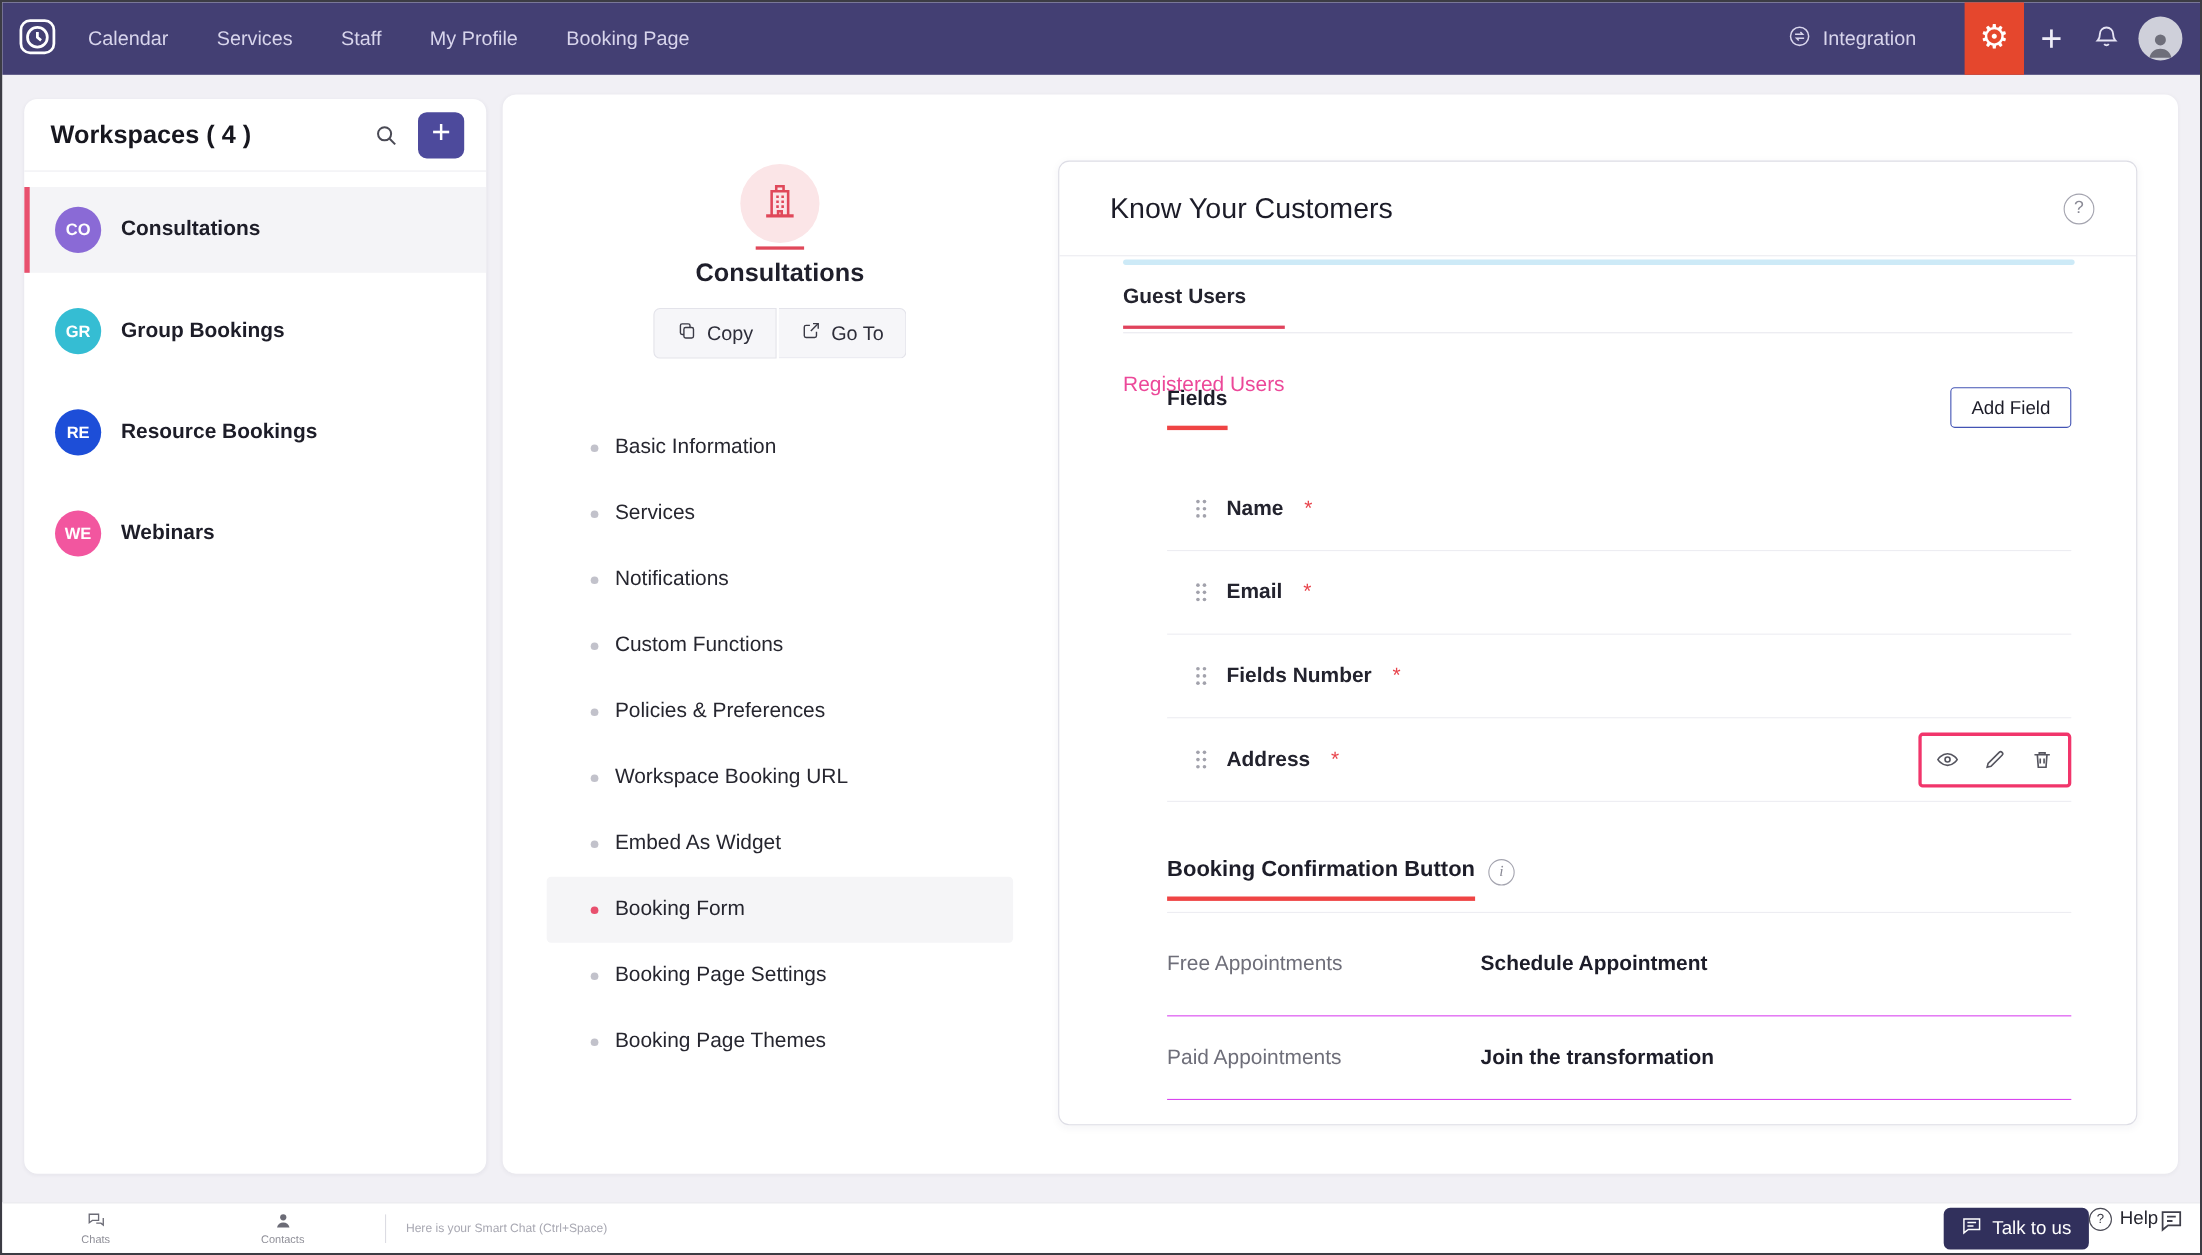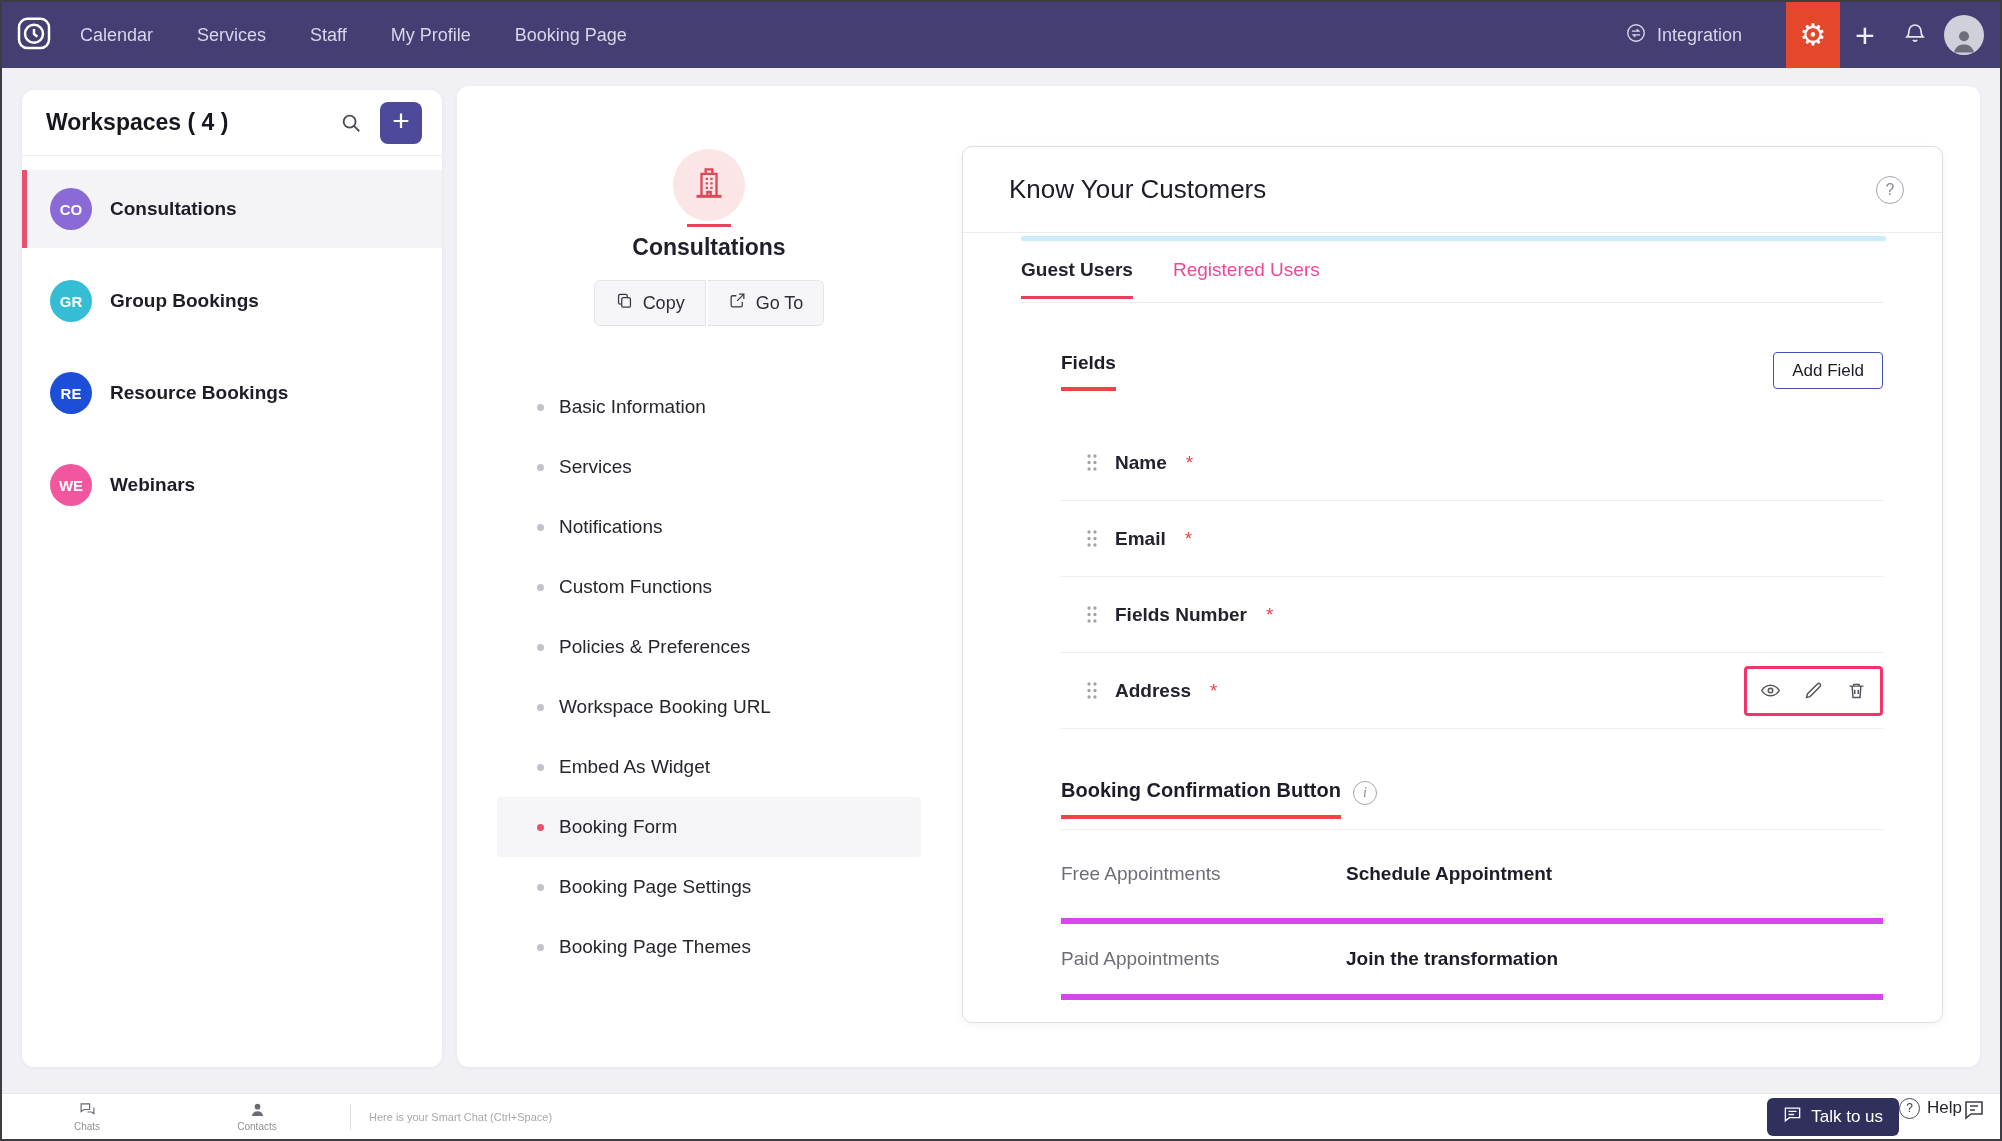--- a/index.html
+++ b/index.html
@@ -62,42 +62,42 @@
   .menu-item.active { background:#f5f5f7; }
   .menu-item.active .dot { background:#e8506e; }
 
   
   .kyc { position:absolute; left:505px; top:60px; width:981px; height:877px; background:#fff; border:1px solid #dddde5; border-radius:10px; box-shadow:0 2px 8px rgba(40,40,70,.05); }
   .kyc-head { height:86px; display:flex; align-items:center; padding:0 38px 0 46px; border-bottom:1px solid #ebebf1; }
   .kyc-title { font-size:26px; font-weight:500; color:#1c1c28; }
   .qmark { margin-left:auto; width:28px; height:28px; border:1.5px solid #a4a4af; border-radius:50%; display:flex; align-items:center; justify-content:center; cursor:pointer; }
   .qmark::before { content:"?"; color:#8a8a95; font-size:16px; }
   .scrollbar-hl { position:absolute; left:58px; top:89px; width:865px; height:5px; background:#cdeaf7; border-radius:3px; }
-  .kyc-tabs { position:absolute; left:58px; top:112px; display:flex; gap:40px; }
+  .kyc-tabs { position:absolute; left:58px; top:112px; display:flex; gap:40px;flex-direction:column; }
   .tab { font-size:19px; color:#ec4899; padding-bottom:15px; cursor:pointer; }
   .tab.active { color:#23232e; font-weight:600; border-bottom:3px solid #e0435c; }
   .tabs-line { position:absolute; left:58px; right:58px; top:155px; height:1px; background:#e9e9ef; }
   .fields-head { position:absolute; left:98px; right:59px; top:205px; display:flex; align-items:flex-start; }
   .section-title { display:inline-block; font-size:19px; font-weight:600; color:#1d1d29; padding-bottom:13px; border-bottom:4px solid #ef4444; }
   .add-field { margin-left:auto; height:37px; padding:0 18px; background:#fff; border:1px solid #4354b4; border-radius:4px; font-size:17px; color:#1c1c28; cursor:pointer; font-family:inherit; }
   .field-rows { position:absolute; left:98px; right:59px; top:278px; }
   .field-row { position:relative; height:76px; display:flex; align-items:center; border-bottom:1px solid #ededf2; padding-left:25px; gap:17px; }
   .drag { display:flex; cursor:grab; }
   .drag svg { width:12px; height:19px; }
   .field-label { font-size:19px; font-weight:600; color:#23232e; }
   .req { color:#e8434b; font-size:19px; margin-left:2px; }
   .addr-actions { position:absolute; right:0; top:50%; transform:translateY(-50%); height:50px; padding:0 13px; display:flex; align-items:center; gap:22px; border:3px solid #f1356b; border-radius:4px; background:#fff; }
   .addr-actions .a-icn { display:flex; cursor:pointer; }
   .addr-actions svg { width:21px; height:21px; }
   .confirm-head { position:absolute; left:98px; right:59px; top:632px; height:51px; display:flex; align-items:flex-start; gap:12px; border-bottom:1px solid #ededf2; }
   .confirm-title { font-size:20px; }
   .info { width:24px; height:24px; border:1.5px solid #a4a4af; border-radius:50%; display:flex; align-items:center; justify-content:center; margin-top:2px; cursor:pointer; }
   .info::before { content:"i"; font-size:14px; color:#8a8a95; font-family:"Liberation Serif", serif; font-style:italic; }
   .confirm-rows { position:absolute; left:98px; right:59px; top:683px; }
-  .confirm-row { height:94px; display:flex; align-items:center; border-bottom:6px solid #d946ef; }
+  .confirm-row { height:94px; display:flex; align-items:center; border-bottom:1px solid #d946ef; }
   .confirm-row:last-child { height:76px; }
   .confirm-label { width:285px; font-size:19px; color:#6e6e79; }
   .confirm-value { font-size:19px; font-weight:600; color:#1d1d29; }
 
   
   footer { position:absolute; bottom:0; left:0; right:0; height:46px; background:#fff; border-top:1px solid #e6e6ec; display:flex; align-items:center; z-index:5; }
   .dock-item { display:flex; flex-direction:column; align-items:center; justify-content:center; gap:1px; width:110px; cursor:pointer; color:#6f6f79; }
   .dock-item svg { width:17px; height:17px; }
   .dock-item span { font-size:10px; color:#8f8f98; }
   .dock-item.chats { margin-left:30px; }

